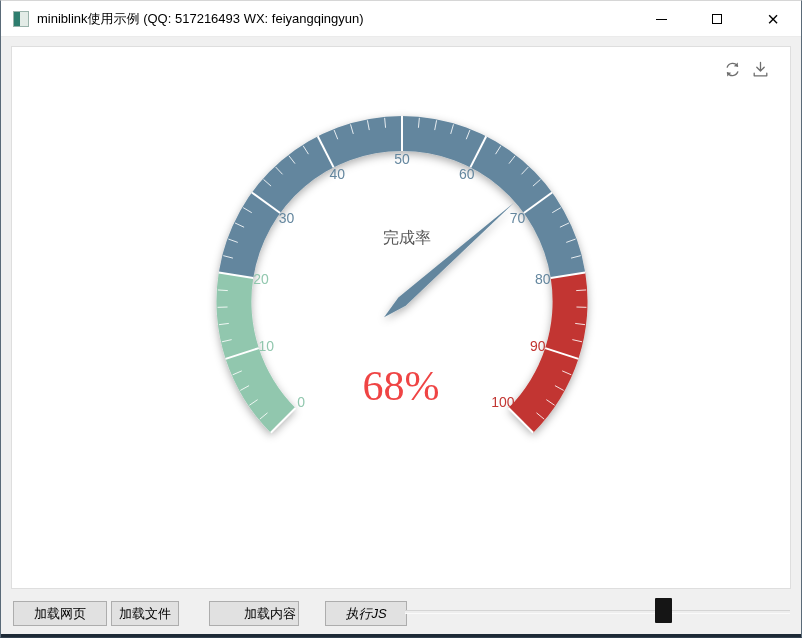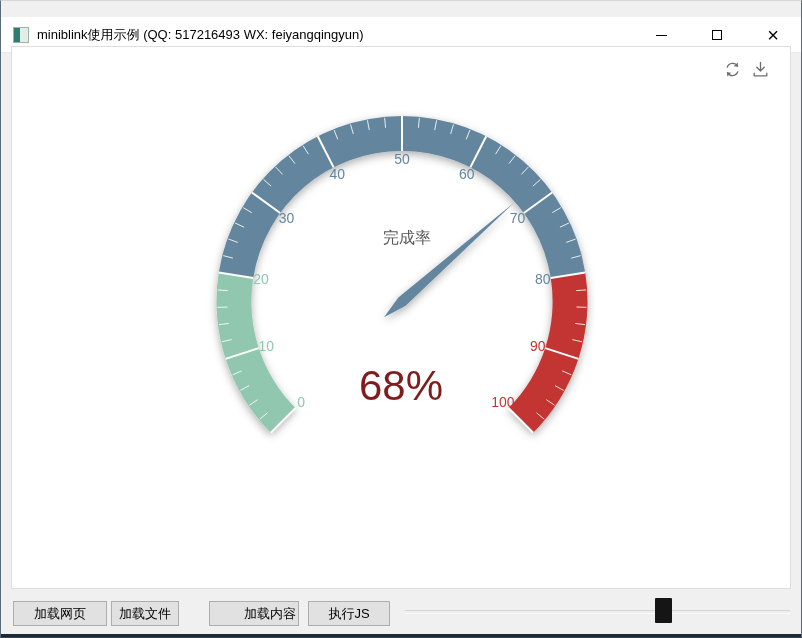--- a/index.html
+++ b/index.html
@@ -7,21 +7,21 @@
   .window {
     position:relative; width:802px; height:638px; overflow:hidden;
     background:#f0f0f0;
     border-left:1px solid #5a6a78; border-right:1px solid #5a6a78;
     border-top:1px solid #d6d6d6; border-bottom:1px solid #33414f;
     font-family:"Liberation Sans","DejaVu Sans",sans-serif;
   }
   .bottom-edge { position:absolute; left:0; right:0; bottom:0; height:3px; background:#1d2935; }
 
   
-  .titlebar { position:absolute; top:16px; left:0; right:0; height:36px; background:#ffffff; border-bottom:1px solid #ebebeb; }
+  .titlebar { position:absolute; top:0; left:0; right:0; height:36px; background:#ffffff; border-bottom:1px solid #ebebeb; }
   .app-icon { position:absolute; left:12px; top:10px; width:16px; height:16px;
     border:1px solid #9ab3ab; background:linear-gradient(90deg,#2e7d6e 0 44%,#e3ece7 44%); }
   .title-text { position:absolute; left:36px; top:0; line-height:36px; font-size:13px; color:#000; white-space:nowrap; }
   .win-btn { position:absolute; top:0; width:56px; height:36px; display:flex; align-items:center; justify-content:center; cursor:default; }
   .btn-min  { right:112px; } .btn-max { right:56px; } .btn-close { right:0; }
   .glyph-min { width:11px; height:1px; background:#000; }
   .glyph-max { width:10px; height:10px; border:1px solid #000; }
   .glyph-close { font-size:20px; font-weight:300; color:#000; line-height:1; }
 
   
@@ -31,21 +31,21 @@
   .tool-icon { width:19px; height:19px; cursor:pointer; }
   .gauge-title { position:absolute; left:0; right:0; top:181px; text-align:center; font-size:16px; line-height:20px; color:#575757; z-index:2;padding-left:12px; }
   .gauge-detail { position:absolute; left:0; right:0; top:317px; text-align:center; font-size:42px; line-height:44px; color:#688ca6; z-index:2; }
 
   
   .btn { position:absolute; top:600px; height:25px; background:#e1e1e1; border:1px solid #adadad;
     font-size:13px; color:#000; display:flex; align-items:center; justify-content:center; cursor:pointer; }
   .btn-0 { left:12px;  width:94px; }
   .btn-1 { left:110px; width:68px; }
   .btn-2 { left:208px; width:90px;padding-left:32px; }
-  .btn-3 { left:307px; width:82px; }
+  .btn-3 { left:324px; width:82px;font-style:italic; }
   .slider-track { position:absolute; left:404px; top:609px; width:385px; height:4px;
     background:#eeeeee; border-top:1px solid #d5d5d5; border-bottom:1px solid #fafafa; }
   .slider-handle { position:absolute; top:597px; width:17px; height:25px; background:#151515; border-radius:1px; cursor:pointer; }
 </style>
 </head>
 <body>
 
 <div class="window">
 
   <div class="titlebar">
@@ -154,21 +154,21 @@
           <text x="532.24" y="232.63" dy="5" text-anchor="middle" font-size="14" fill="#63869e">80</text>
           <text x="527" y="299.19" dy="5" text-anchor="middle" font-size="14" fill="#c23531">90</text>
           <text x="492.12" y="356.12" dy="5" text-anchor="middle" font-size="14" fill="#c23531">100</text>
         </g>
       <g id="g-needle" filter="url(#soft)">
           <polygon points="503.52,155.8 394.64,259.13 373,270.87 387.36,250.87" fill="#63869e"></polygon>
         </g>
     </svg>
 
     <div class="gauge-title" style="color: rgb(87, 87, 87);">完成率</div>
-    <div class="gauge-detail" style="color: #7f1d1d;">68%</div>
+    <div class="gauge-detail" style="color: #ef4444; font-family: Liberation Serif, serif;">68%</div>
   </div>
 
   <div class="btn btn-0">加载网页</div>
   <div class="btn btn-1">加载文件</div>
   <div class="btn btn-2">加载内容</div>
   <div class="btn btn-3">执行JS</div>
 
   <div class="slider-track"></div>
   <div class="slider-handle" style="left: 654px;"></div>
 

